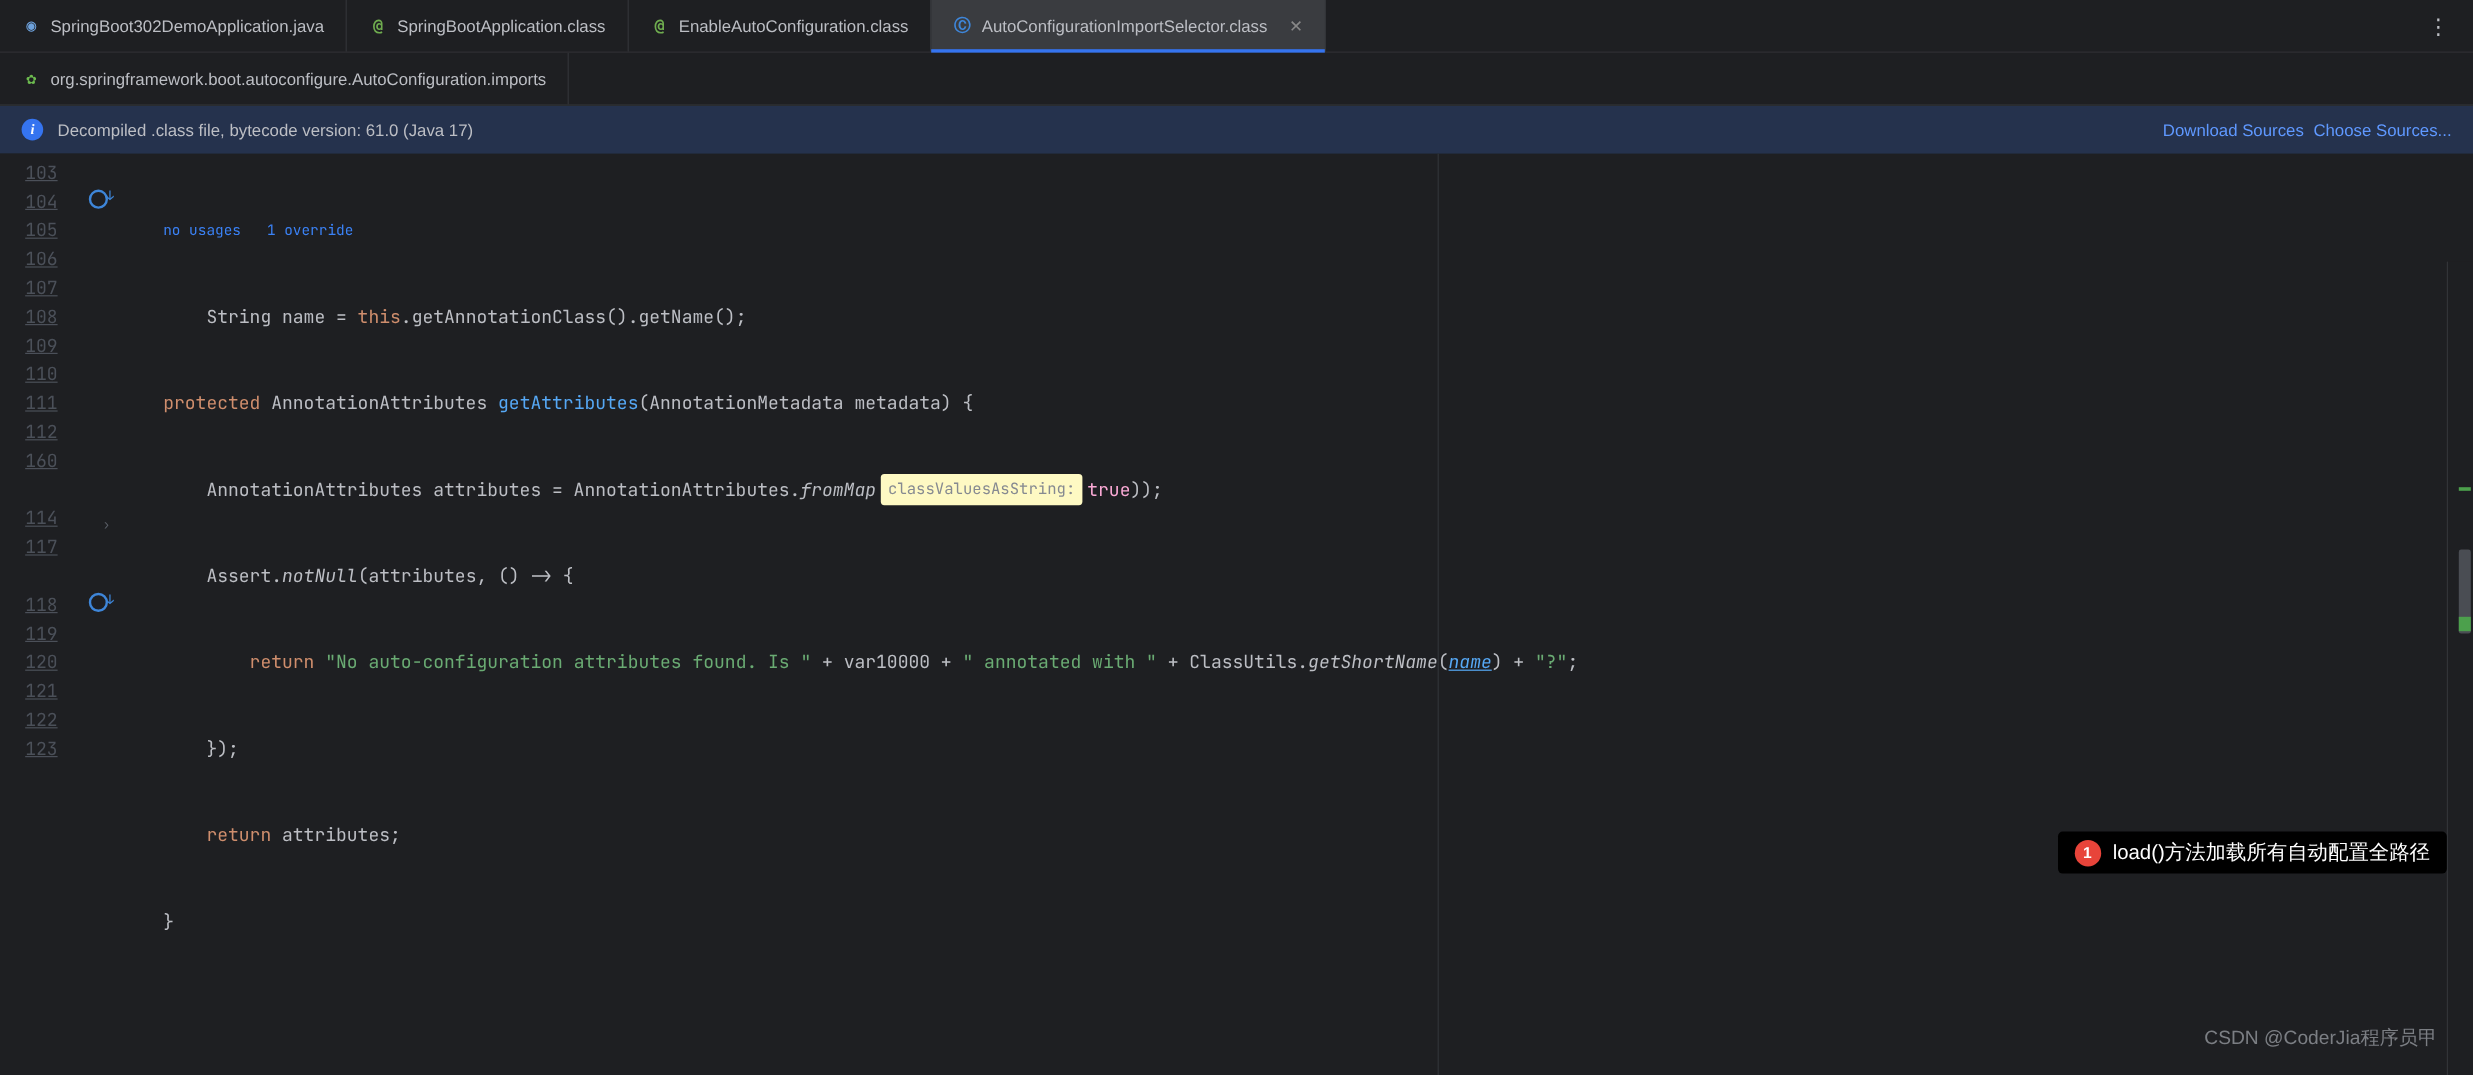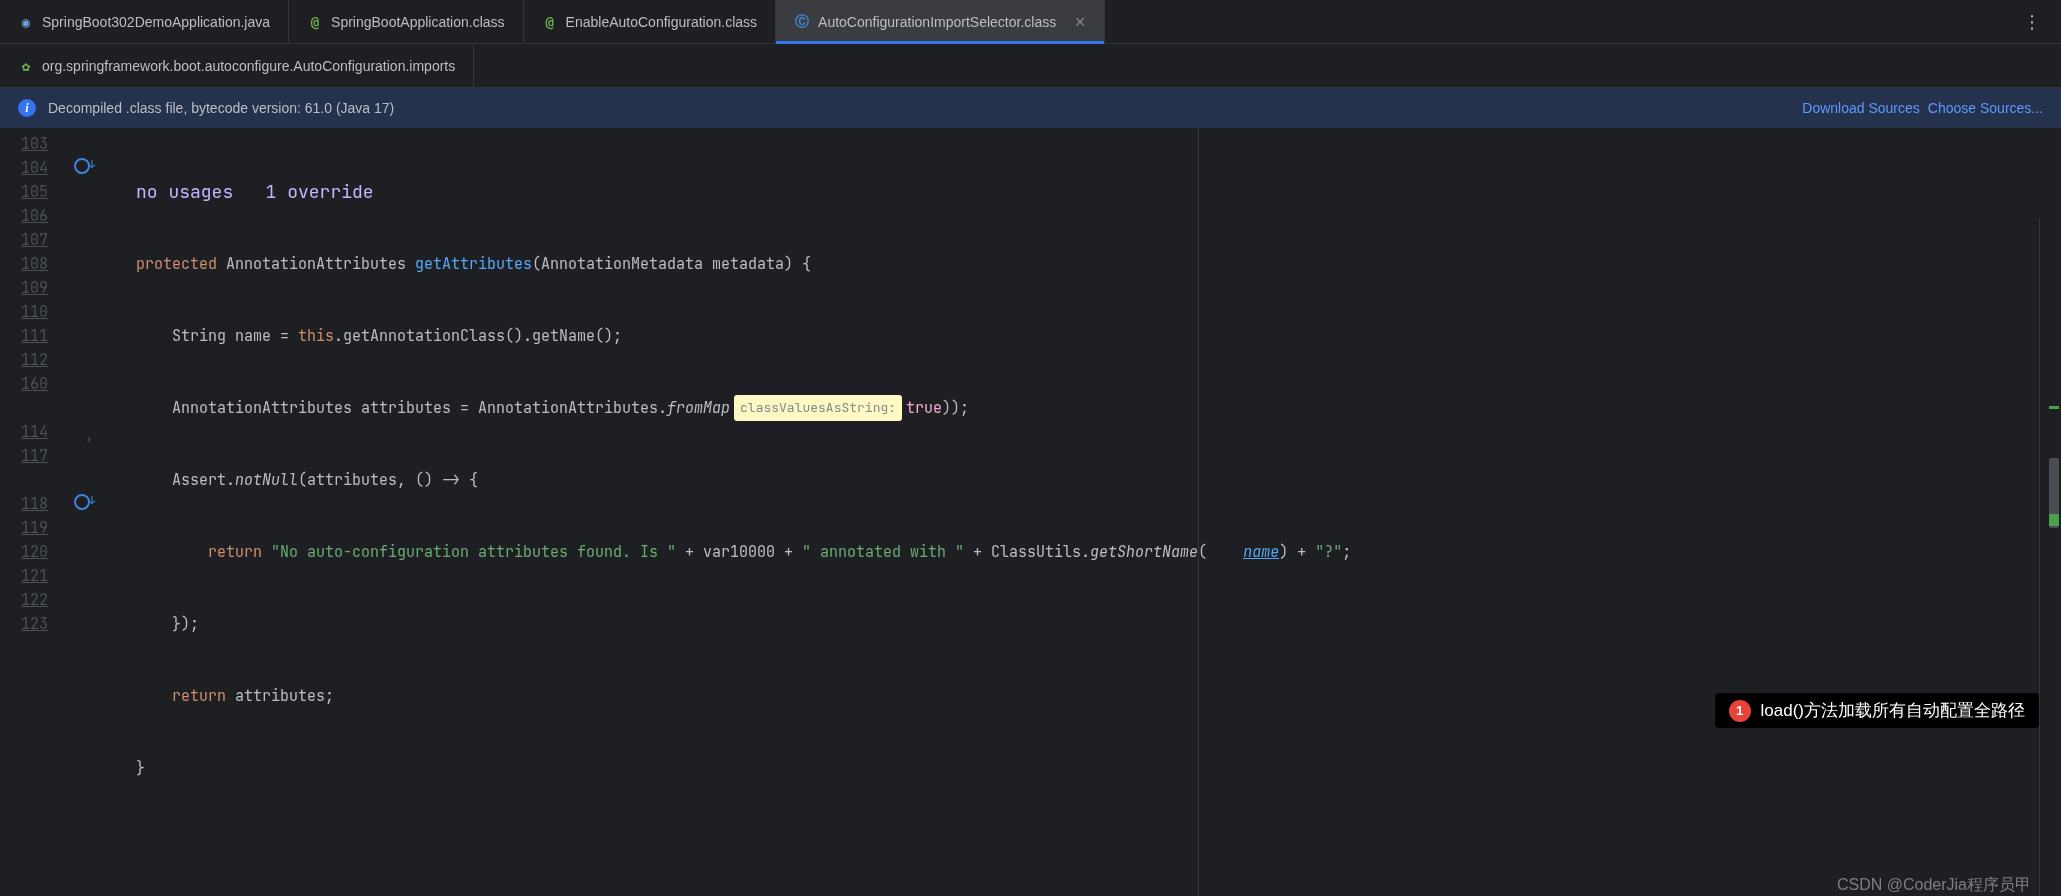--- a/index.html
+++ b/index.html
@@ -112,30 +112,30 @@
     font-family: "JetBrains Mono", Consolas, monospace;
     font-size: 15px;
     line-height: 24px;
     padding-top: 4px;
     padding-left: 36px;
     white-space: pre;
     overflow: hidden;
     position: relative;
   }
   .code .row { height: 24px; display: flex; align-items: center; }
-  .inlay { color: #c4b5fd; font-size: 18px; }
+  .inlay { color: #3b82f6; font-size: 12px; }
   .inline-hint {
     background: #fef9c3; color: #868a91; padding: 1px 6px; border-radius: 3px; font-size: 13px; margin: 0 4px;
   }
   .kw { color: #cf8e6d; }
   .fn-decl { color: #56a8f5; }
   .str { color: #6aab73; }
   .ital { font-style: italic; color: #bcbec4; }
   .const-true { color: #f9a8d4; }
-  .param-link { color: #56a8f5; text-decoration: underline; font-style: italic; margin-left: 36px; }
+  .param-link { color: #56a8f5; text-decoration: underline; font-style: italic; }
   .ident-link { color: #bcbec4; text-decoration: underline; }
 
   .vline {
     position: absolute;
     top: 0;
     bottom: 0;
     left: 1198px;
     width: 1px;
     background: #313438;
     pointer-events: none;
@@ -168,21 +168,21 @@
     z-index: 5;
   }
   .callout .badge {
     width: 22px; height: 22px; background: #e8443a; border-radius: 50%;
     display: flex; align-items: center; justify-content: center; color: #fff; font-size: 13px; font-weight: bold;
   }
 
   .watermark {
     position: absolute;
     right: 30px;
-    bottom: 0;
+    bottom: 20px;
     color: #adb1b8;
     opacity: 0.65;
     font-size: 16px;
     z-index: 4;
   }
 </style>
 </head>
 <body>
 
 <div class="tabs">
@@ -247,22 +247,22 @@
       <div class="ln">119</div>
       <div class="ln">120</div>
       <div class="ln">121</div>
       <div class="ln">122</div>
       <div class="ln">123</div>
       <div class="ln"></div>
     </div>
 
   <div class="code">
     <div class="row"><span class="inlay">no usages</span><span class="inlay">&nbsp;&nbsp;&nbsp;</span><span class="inlay">1 override</span></div>
+    <div class="row"><span>    String name = </span><span class="kw">this</span><span>.getAnnotationClass().getName();</span></div>
     <div class="row"><span class="kw">protected</span><span> AnnotationAttributes </span><span class="fn-decl">getAttributes</span><span>(AnnotationMetadata metadata) {</span></div>
-    <div class="row"><span>    String name = </span><span class="kw">this</span><span>.getAnnotationClass().getName();</span></div>
     <div class="row"><span>    AnnotationAttributes attributes = AnnotationAttributes.</span><span class="ital">fromMap</span><span class="inline-hint">classValuesAsString:</span><span class="const-true">true</span><span>));</span></div>
     <div class="row"><span>    Assert.</span><span class="ital">notNull</span><span>(attributes, () -&gt; {</span></div>
     <div class="row"><span>        </span><span class="kw">return </span><span class="str">"No auto-configuration attributes found. Is "</span><span> + var10000 + </span><span class="str">" annotated with "</span><span> + ClassUtils.</span><span class="ital">getShortName</span><span>(</span><span class="param-link">name</span><span>) + </span><span class="str">"?"</span><span>;</span></div>
     <div class="row"><span>    });</span></div>
     <div class="row"><span class="kw" style="padding-left:0">    return </span><span>attributes;</span></div>
     <div class="row"><span>}</span></div>
     
     
     
     

